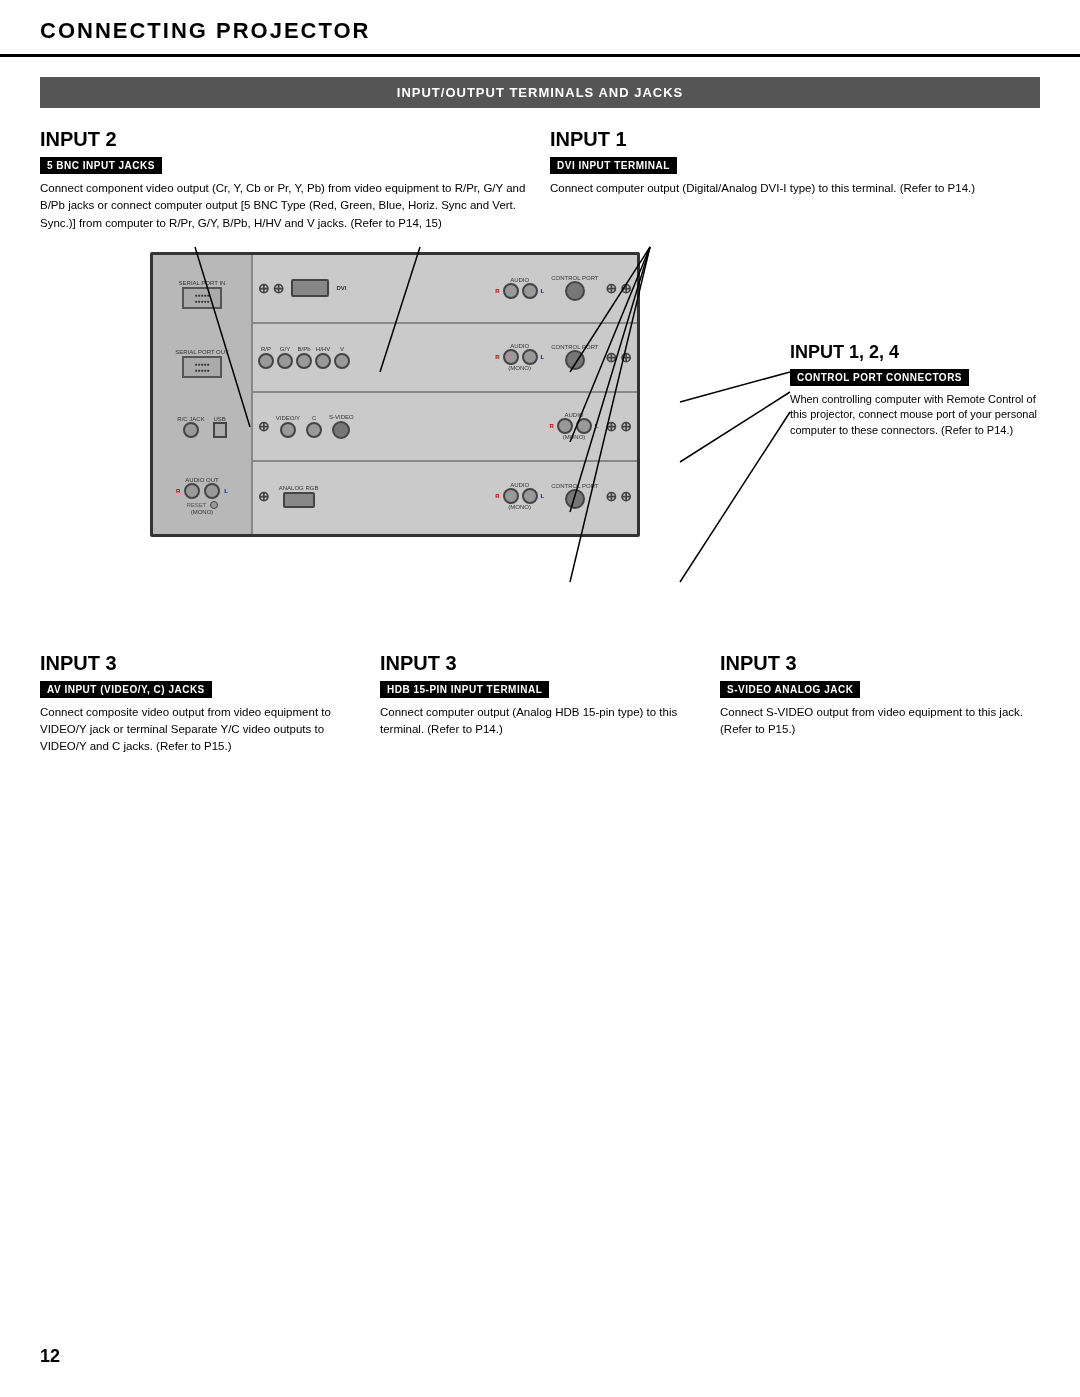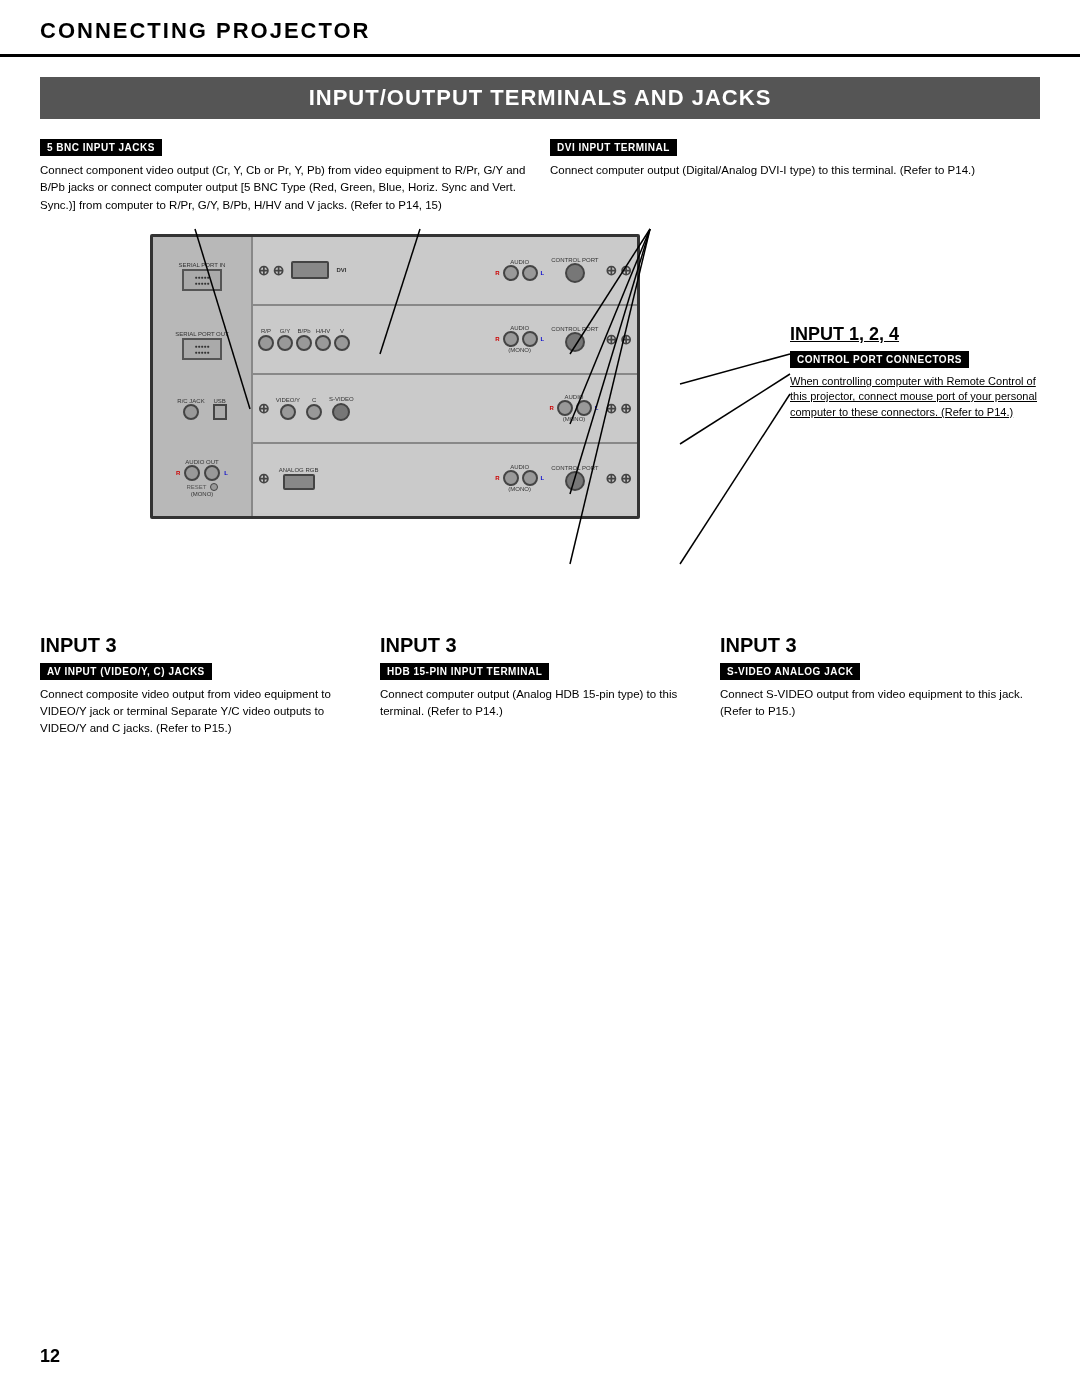--- a/index.html
+++ b/index.html
@@ -48,21 +48,21 @@
     .main-content {
       padding: 20px 40px;
     }
 
     
     .section-title {
       background: #555;
       color: #fff;
       text-align: center;
       padding: 8px 0;
-      font-size: 22px;
+      font-size: 13px;
       font-weight: bold;
       letter-spacing: 1px;
       margin-bottom: 20px;
     }
 
     
     .top-columns {
       display: flex;
       gap: 20px;
       margin-bottom: 10px;
@@ -119,21 +119,20 @@
       width: 100%;
       height: 380px;
       margin-bottom: 10px;
     }
 
     .input-124-right {
       position: absolute;
       right: 0;
       top: 100px;
       width: 250px;
-      text-decoration: underline;
     }
     .input-124-right .col-heading {
       font-size: 18px;
     }
 
     
     .panel-box {
       position: absolute;
       left: 110px;
       top: 10px;
@@ -259,25 +258,27 @@
     <h1>CONNECTING PROJECTOR</h1>
   </div>
 
   <div class="main-content">
 
     <div class="section-title">INPUT/OUTPUT TERMINALS AND JACKS</div>
 
     <div class="top-columns">
 
       <div class="col">
+        <div class="col-heading">INPUT 2</div>
         <div class="tag-label">5 BNC INPUT JACKS</div>
         <p>Connect component video output (Cr, Y, Cb or Pr, Y, Pb) from video equipment to R/Pr, G/Y and B/Pb jacks or connect computer output [5 BNC Type (Red, Green, Blue, Horiz. Sync and Vert. Sync.)] from computer to R/Pr, G/Y, B/Pb, H/HV and V jacks. (Refer to P14, 15)</p>
       </div>
 
       <div class="col">
+        <div class="col-heading">INPUT 1</div>
         <div class="tag-label">DVI INPUT TERMINAL</div>
         <p>Connect computer output (Digital/Analog DVI-I type) to this terminal. (Refer to P14.)</p>
       </div>
 
 
     </div>
 
     <div class="diagram-wrapper">
 
       <div class="panel-box">

